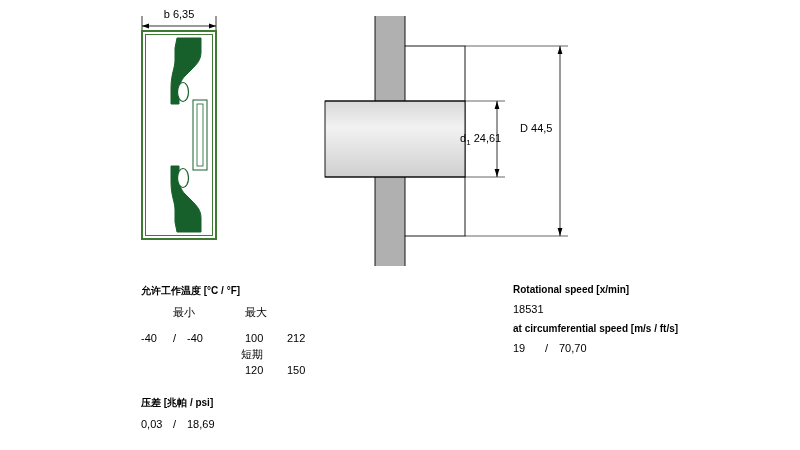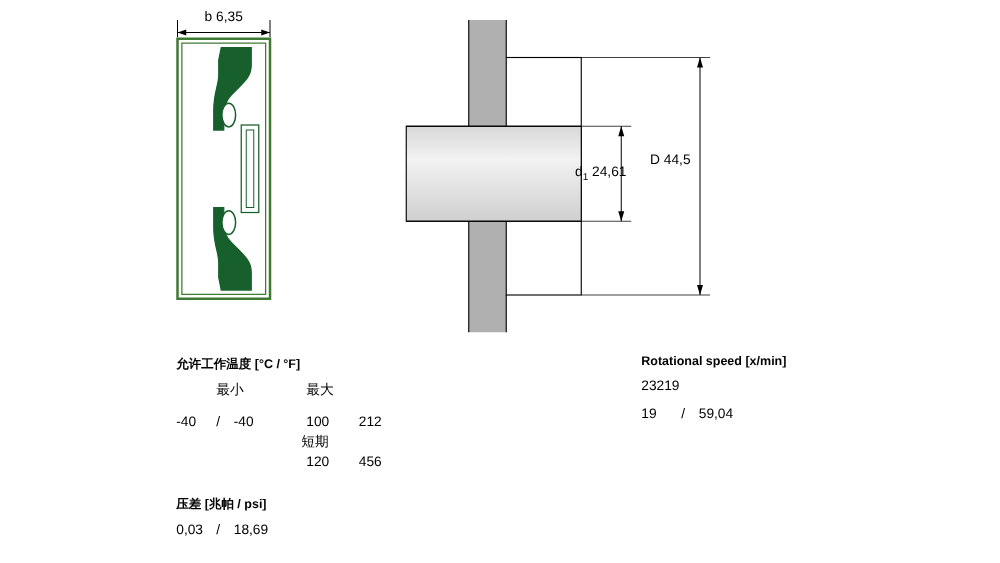--- a/index.html
+++ b/index.html
@@ -208,42 +208,43 @@
       <span class="cell" style="left:32px;">/</span>
       <span class="cell" style="left:46px;">-40</span>
       <span class="cell" style="left:104px;">100</span>
       <span class="cell" style="left:146px;">212</span>
     </div>
     <div class="row">
       <span class="cell" style="left:100px;">短期</span>
     </div>
     <div class="row">
       <span class="cell" style="left:104px;">120</span>
-      <span class="cell" style="left:146px;">456</span>
+      <span class="cell" style="left:146px;">150</span>
     </div>
 
     <div style="height:18px;"></div>
 
     <div class="hdr">压差 [兆帕 / psi]</div>
     <div class="row">
       <span class="cell" style="left:0;">0,03</span>
       <span class="cell" style="left:32px;">/</span>
       <span class="cell" style="left:46px;">18,69</span>
     </div>
 
     <div style="height:18px;"></div>
 
   </div>
 
   <div class="abs" id="speed-block">
     <div class="hdr">Rotational speed [x/min]</div>
     <div class="row">
-      <span class="cell" style="left:0;">23219</span>
+      <span class="cell" style="left:0;">18531</span>
     </div>
     <div class="spacer-6"></div>
+    <div class="hdr">at circumferential speed [m/s / ft/s]</div>
     <div class="row">
       <span class="cell" style="left:0;">19</span>
       <span class="cell" style="left:32px;">/</span>
-      <span class="cell" style="left:46px;">59,04</span>
+      <span class="cell" style="left:46px;">70,70</span>
     </div>
   </div>
 
 </div>
 
 </body></html>

